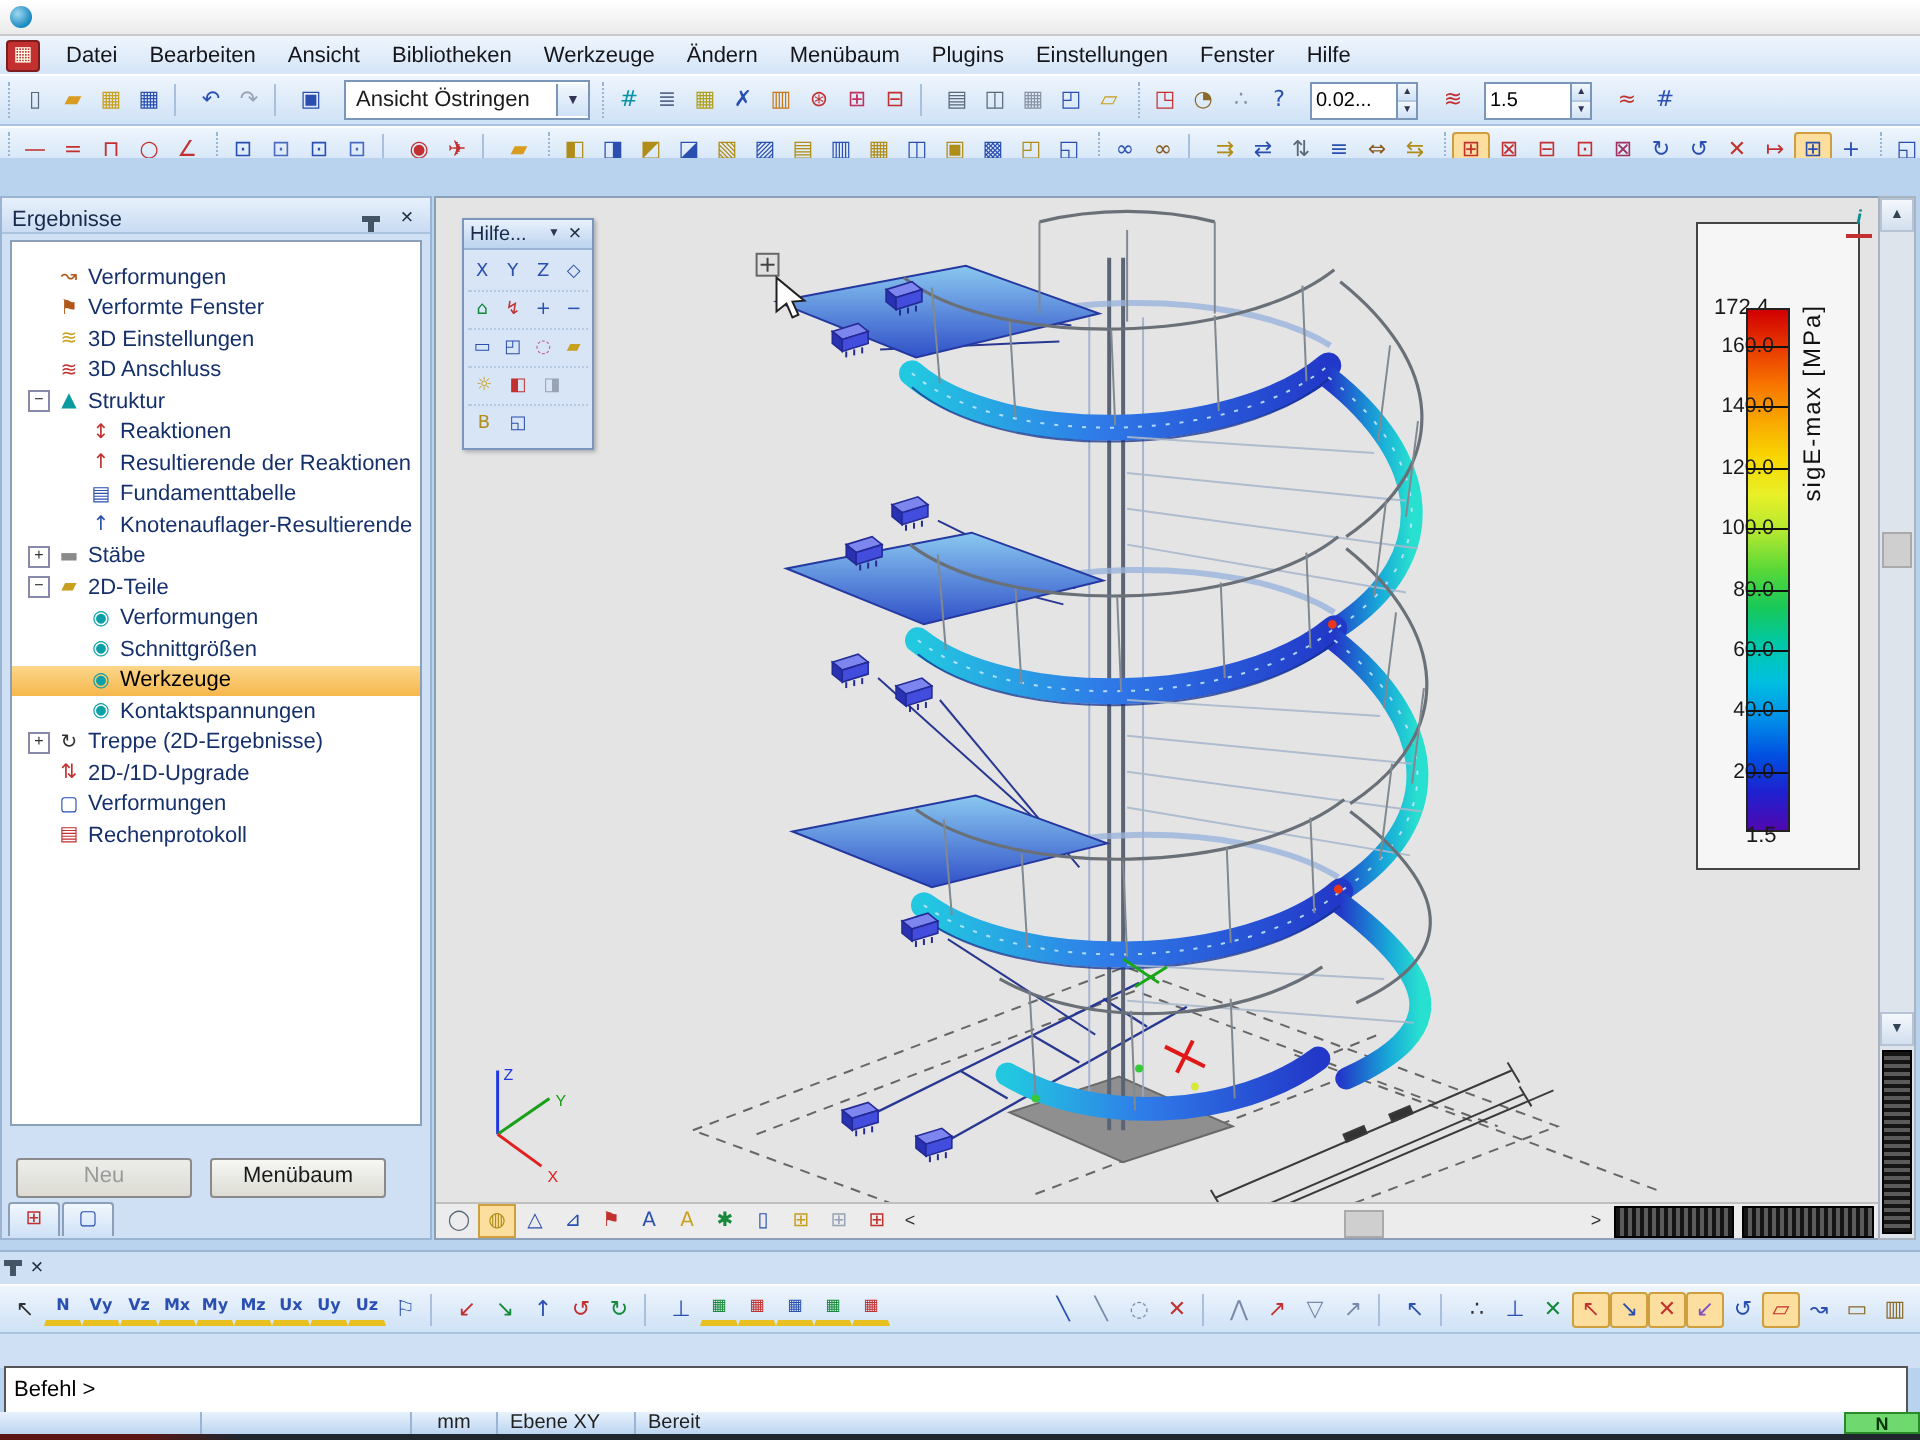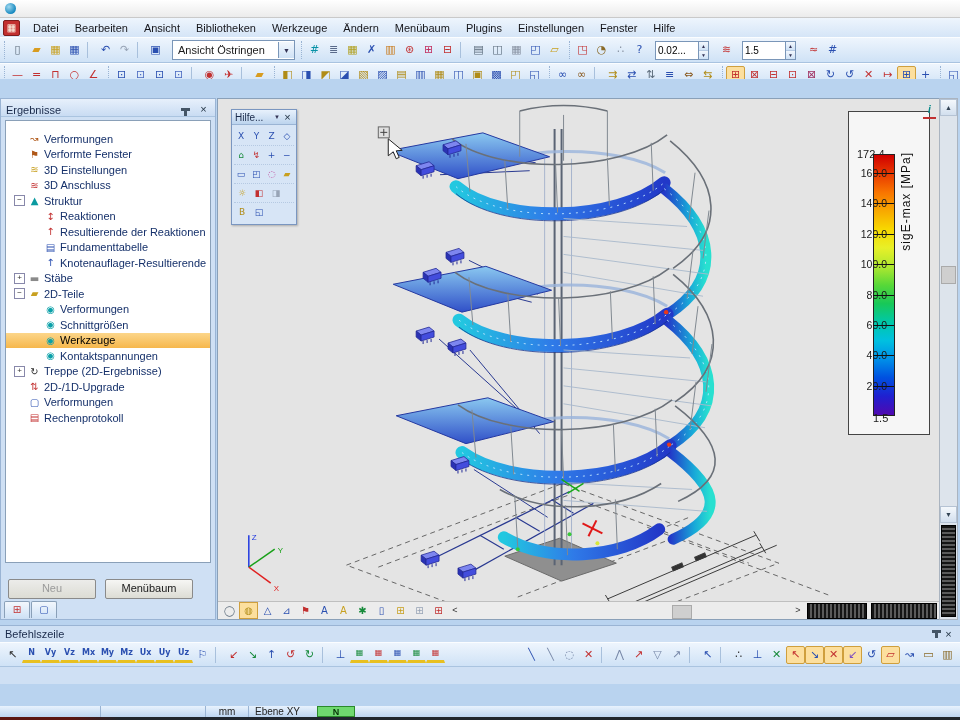--- a/index.html
+++ b/index.html
@@ -721,21 +721,20 @@
     <div class="vscroll">
       <div class="varr">▲</div>
       <div class="vthumb"></div>
       <div class="varr down">▼</div>
       <div class="stripes-v"></div>
     </div>
   </div>
 
   <div class="cmdpanel">
     <div class="cmdh">
-      <span class="ph-title">Befehlszeile</span>
       <span class="pin"></span>
       <span class="xbtn">×</span>
     </div>
     <div class="cmdtb">
       <span style="display:flex;align-items:center">
 
       <span class="ticon" style="color: rgb(48, 48, 48);">↖</span>
           <span class="ticon res" style="color: rgb(42, 79, 176);">N</span>
           <span class="ticon res" style="color: rgb(42, 79, 176);">Vy</span>
           <span class="ticon res" style="color: rgb(42, 79, 176);">Vz</span>
@@ -784,22 +783,26 @@
           <span class="ticon hl" style="color: rgb(128, 80, 192);">↙</span>
           <span class="ticon" style="color: rgb(42, 79, 176);">↺</span>
           <span class="ticon hl" style="color: rgb(194, 48, 48);">▱</span>
           <span class="ticon" style="color: rgb(42, 79, 176);">↝</span>
           <span class="ticon" style="color: rgb(138, 106, 40);">▭</span>
           <span class="ticon" style="color: rgb(138, 106, 40);">▥</span>
         </span>
     </div>
   </div>
 
+  <div class="cmdinput">
+    <input value="Befehl &gt;" style="">
+  </div>
 
   <div class="statusbar">
     <span class="sc w1"></span>
     <span class="sc w2"></span>
     <span class="sc w3">mm</span>
     <span class="sc w4">Ebene XY</span>
+    <span class="sc w5">Bereit</span>
     <span class="sc nbox">N</span>
   </div>
   <div class="bottomstrip"></div>
 </div>
 
 </body></html>

